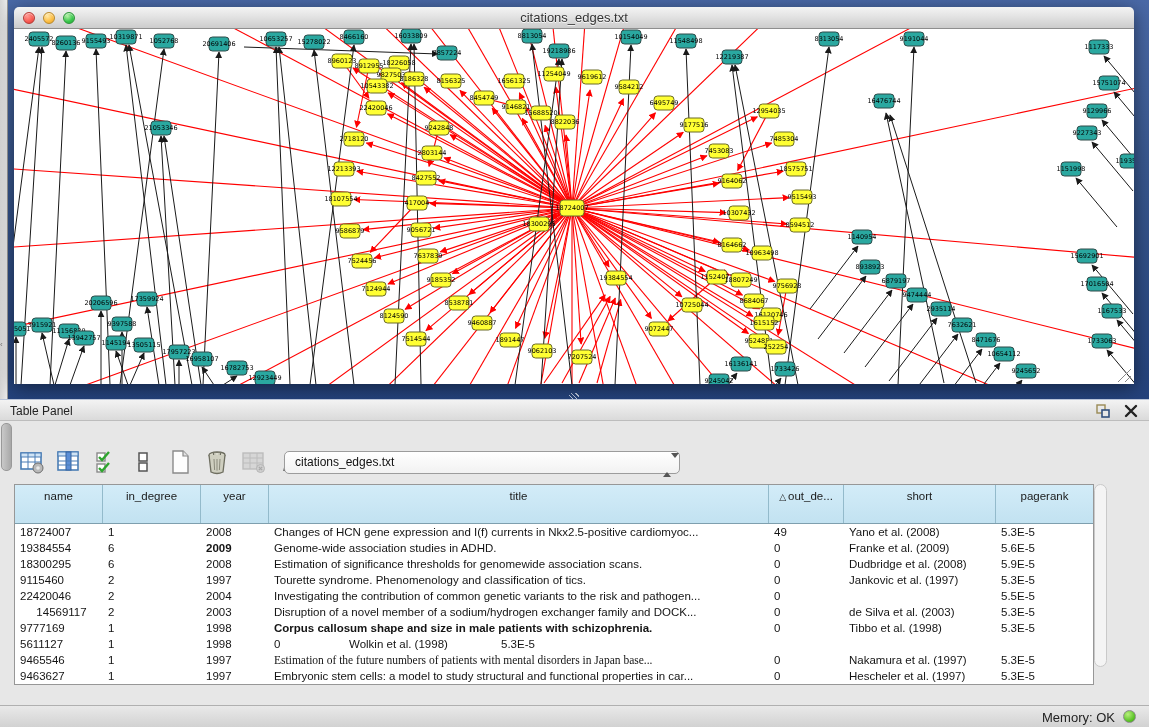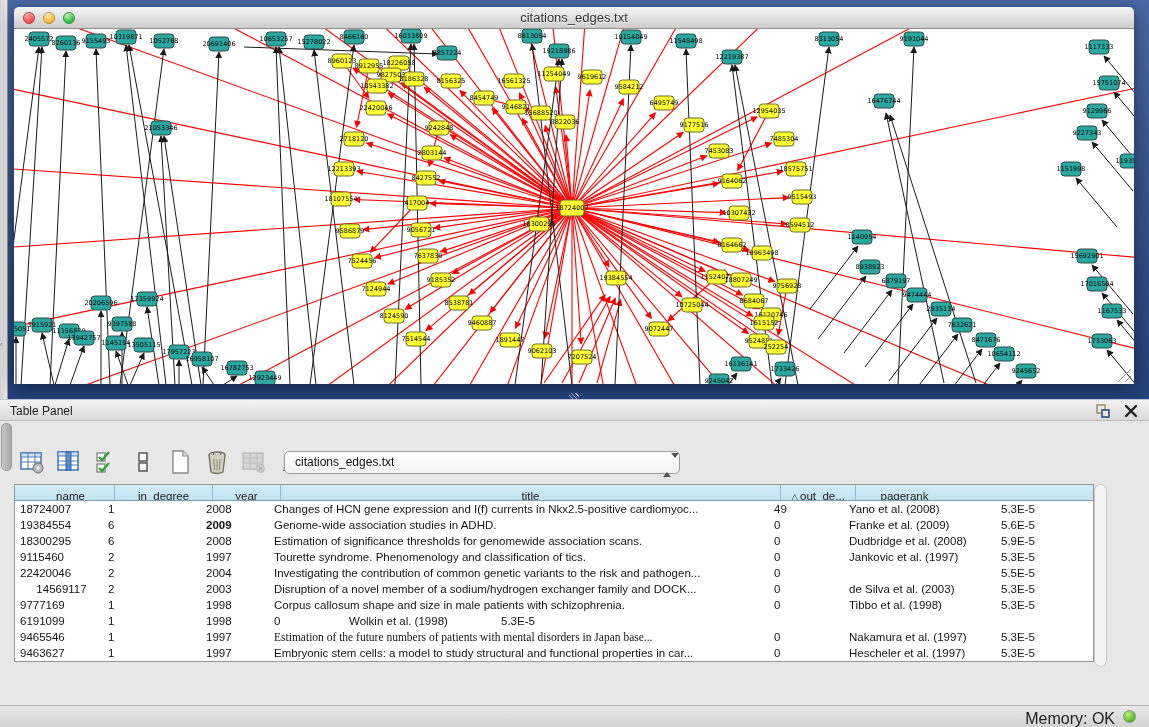--- a/index.html
+++ b/index.html
@@ -46,41 +46,41 @@
   .fx-label{font-family:"Liberation Serif","DejaVu Serif",serif;font-style:italic;font-size:16px;color:#111;}
   .fx-label small{font-size:10px;}
   .table-select{position:absolute;left:284px;top:52px;width:396px;height:23px;
     background:linear-gradient(180deg,#ffffff,#f2f2f2);border:1px solid #9c9c9c;border-radius:5px;
     box-sizing:border-box;font-size:12px;color:#111;line-height:21px;padding-left:10px;}
   .table-select .updown{position:absolute;right:7px;top:3px;width:9px;height:16px;}
   .table-select .updown .tri-up{width:0;height:0;border-left:4px solid transparent;border-right:4px solid transparent;border-bottom:5px solid #555;margin-bottom:3px;}
   .table-select .updown .tri-down{width:0;height:0;border-left:4px solid transparent;border-right:4px solid transparent;border-top:5px solid #555;}
   
   .tp-table{position:absolute;left:14px;top:85px;width:1078px;border:1px solid #979797;background:#fff;}
-  .thead{display:flex;height:16px;background:linear-gradient(180deg,#d3ecf8,#c2e2f1);border-bottom:1px solid #7e9fae;box-sizing:border-box;padding-left:12px;}
+  .thead{display:flex;height:39px;background:linear-gradient(180deg,#d3ecf8,#c2e2f1);border-bottom:1px solid #7e9fae;box-sizing:border-box;}
   .th{font-size:11.5px;color:#1a1a1a;text-align:center;line-height:22px;border-right:1px solid #93bacb;box-sizing:border-box;overflow:hidden;white-space:nowrap;}
   .th:last-child{border-right:none;}
   .th .sort-tri{font-size:9px;margin-right:2px;}
   .trow{display:flex;height:16px;}
   .td{font-size:11.5px;color:#141414;line-height:16px;padding-left:5px;box-sizing:border-box;overflow:hidden;white-space:nowrap;}
   
   .vscroll{position:absolute;left:1094px;top:85px;width:13px;height:183px;background:#f4f4f4;border:1px solid #c9c9c9;box-sizing:border-box;border-radius:7px;}
   .vthumb{position:absolute;left:1px;top:24px;width:9px;height:46px;border-radius:5px;
     background:linear-gradient(90deg,#c9c9c9,#a8a8a8);border:1px solid #999;}
   
   .tab-bar{position:absolute;left:0;top:274px;width:100%;display:flex;justify-content:center;}
   .seg{display:flex;border:1px solid #9a9a9a;border-radius:5px;overflow:hidden;background:#fff;box-shadow:0 1px 0 rgba(255,255,255,.7);margin-top:40px;}
   .seg-item{font-size:12.5px;padding:2px 14px;line-height:16px;color:#111;
     background:linear-gradient(180deg,#ffffff,#ececec);border-right:1px solid #b5b5b5;}
   .seg-item:last-child{border-right:none;}
   .seg-item.selected{background:linear-gradient(180deg,#8a8a8a,#666666);color:#f0f0f0;text-shadow:0 -1px 0 rgba(0,0,0,.3);}
   
   .status-bar{position:absolute;left:0;top:306px;width:100%;height:22px;
     background:linear-gradient(180deg,#e9e9e9,#d2d2d2);border-top:1px solid #b0b0b0;box-sizing:border-box;}
-  .mem{position:absolute;right:34px;top:4px;font-size:16px;color:#222;}
+  .mem{position:absolute;right:34px;top:4px;font-size:13px;color:#222;}
   .mem-dot{position:absolute;right:13px;top:4px;width:13px;height:13px;border-radius:50%;
     background:radial-gradient(circle at 35% 30%,#b8ef7d,#59c226 65%,#3f9c18);border:1px solid #8a8a8a;box-sizing:border-box;}
 </style>
 </head>
 <body>
 
 <div class="desktop"></div>
 <div class="side-strip">
   <div class="collapse-arrow">‹</div>
 </div>
@@ -839,20 +839,21 @@
     <span class="updown"><span class="tri-up"></span><span class="tri-down"></span></span>
   </div>
 
   <div class="tp-table" id="tp-table">
     <div class="thead" id="thead">
         <div class="th" style="width: 88px;">name</div>
         <div class="th" style="width: 98px;">in_degree</div>
         <div class="th" style="width: 68px;">year</div>
         <div class="th" style="width: 500px;">title</div>
         <div class="th" style="width: 75px;"><span class="sort-tri">△</span>out_de...</div>
+        <div class="th" style="width: 152px;">short</div>
         <div class="th" style="width: 97px;">pagerank</div>
       </div>
     <div id="tbody">
         <div class="trow">
           <div class="td" style="width: 88px;">18724007</div>
           <div class="td" style="width: 98px;">1</div>
           <div class="td" style="width: 68px;">2008</div>
           <div class="td" style="width: 500px;">Changes of HCN gene expression and I(f) currents in Nkx2.5-positive cardiomyoc...</div>
           <div class="td" style="width: 75px;">49</div>
           <div class="td" style="width: 152px;">Yano et al. (2008)</div>
@@ -900,27 +901,27 @@
           <div class="td" style="width: 68px;">2003</div>
           <div class="td" style="width: 500px;">Disruption of a novel member of a sodium/hydrogen exchanger family and DOCK...</div>
           <div class="td" style="width: 75px;">0</div>
           <div class="td" style="width: 152px;">de Silva et al. (2003)</div>
           <div class="td" style="width: 97px;">5.3E-5</div>
         </div>
         <div class="trow">
           <div class="td" style="width: 88px;">9777169</div>
           <div class="td" style="width: 98px;">1</div>
           <div class="td" style="width: 68px;">1998</div>
-          <div class="td" style="width: 500px;">Corpus callosum shape and size in male patients with schizophrenia.</div>
+          <div class="td" style="width: 500px; font-weight: bold;">Corpus callosum shape and size in male patients with schizophrenia.</div>
           <div class="td" style="width: 75px;">0</div>
           <div class="td" style="width: 152px;">Tibbo et al. (1998)</div>
           <div class="td" style="width: 97px;">5.3E-5</div>
         </div>
         <div class="trow">
-          <div class="td" style="width: 88px;">6191099</div>
+          <div class="td" style="width: 88px;">5611127</div>
           <div class="td" style="width: 98px;">1</div>
           <div class="td" style="width: 68px;">1998</div>
           <div class="td" style="width: 75px;">0</div>
           <div class="td" style="width: 152px;">Wolkin et al. (1998)</div>
           <div class="td" style="width: 97px;">5.3E-5</div>
         </div>
         <div class="trow">
           <div class="td" style="width: 88px;">9465546</div>
           <div class="td" style="width: 98px;">1</div>
           <div class="td" style="width: 68px;">1997</div>

